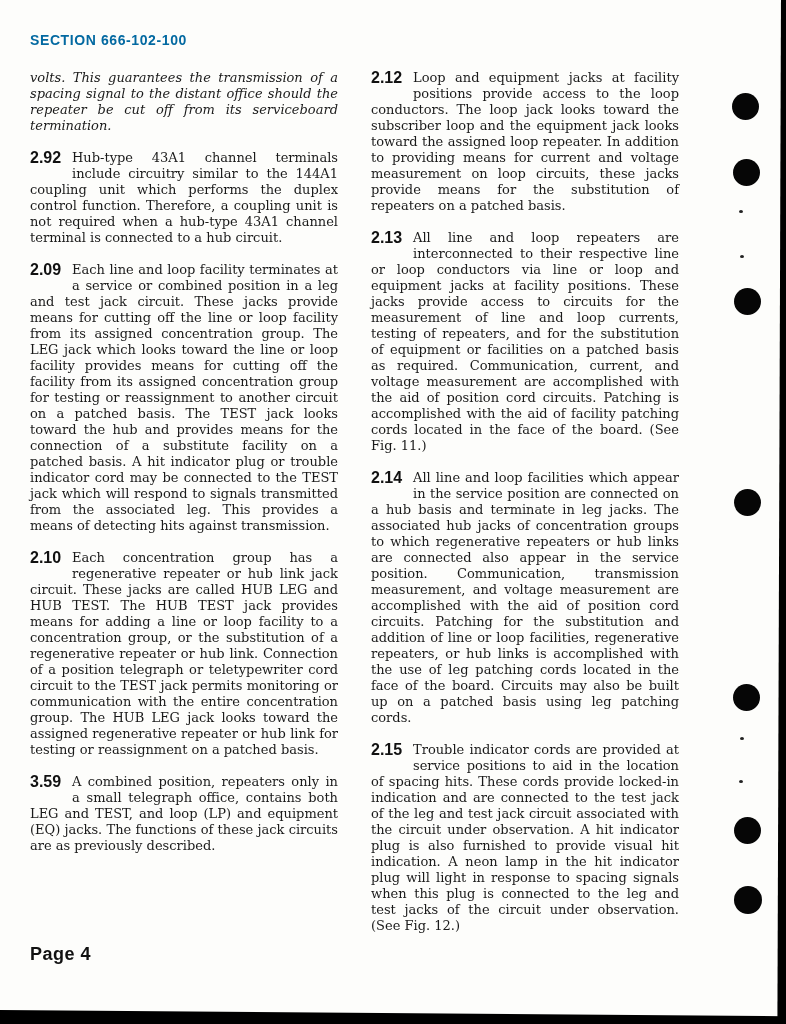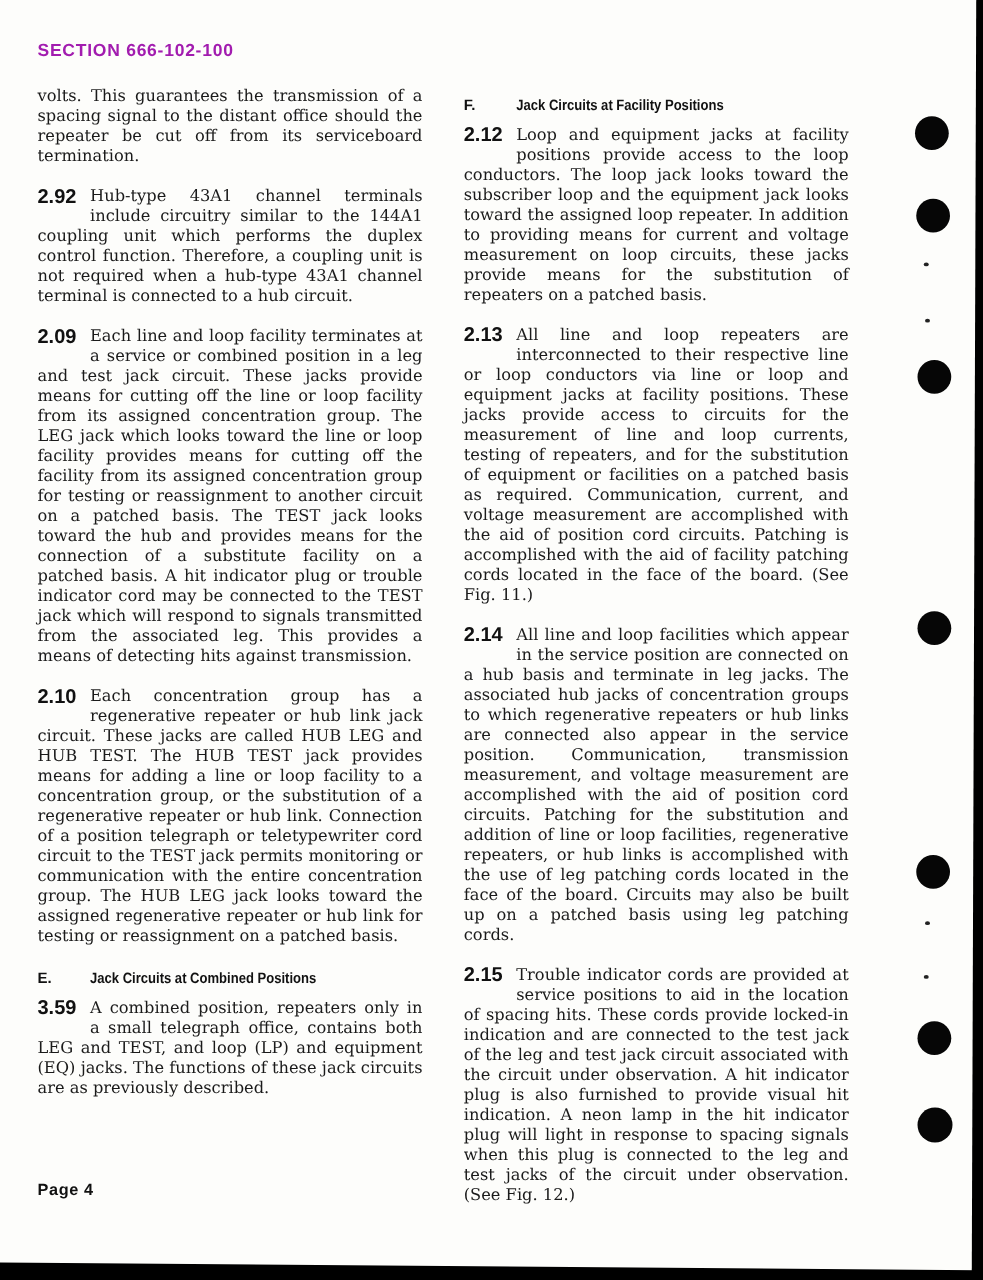--- a/index.html
+++ b/index.html
@@ -12,32 +12,32 @@
     position: absolute; inset: 0;
     width: 786px; height: 1024px;
     background: #fdfdfb;
     color: #171717;
     font-family: "DejaVu Serif", serif;
   }
   .doc-header {
     position: absolute; left: 30px; top: 32px;
     font-family: "Liberation Sans", sans-serif;
     font-weight: 700; font-size: 14px; letter-spacing: 0.6px;
-    color: #a21caf;
+    color: #0369a1;
   }
   .col {
     position: absolute; top: 70px; width: 308px;
     font-size: 13px; line-height: 16px;
     text-align: justify;
     color: #1a1a1a;
   }
   .col-left  { left: 30px; }
   .col-right { left: 371px; }
 
-  .cont { margin: 0 0 16px; }
+  .cont { margin: 0 0 16px; font-style: italic; }
 
   .para { position: relative; margin: 0 0 16px; }
   .pnum {
     position: absolute; left: 0; top: 0;
     font-family: "Liberation Sans", sans-serif;
     font-weight: 700; font-size: 16px; line-height: 16px;
     color: #111;
   }
   .lead-float { float: left; width: 42px; height: 32px; }
 
@@ -47,21 +47,21 @@
     font-weight: 700; font-size: 12px; line-height: 16px;
     text-align: left; white-space: nowrap;
     color: #111;
   }
   .hletter { display: inline-block; width: 42px; }
   .htitle  { display: inline-block; transform: scaleX(0.87); transform-origin: left center; letter-spacing: 0; }
 
   .doc-footer {
     position: absolute; left: 30px; top: 944px;
     font-family: "Liberation Sans", sans-serif;
-    font-weight: 700; font-size: 13px; letter-spacing: 0.5px;
+    font-weight: 700; font-size: 18px; letter-spacing: 0.5px;
     color: #111;
   }
 
   .dot {
     position: absolute; width: 27px; height: 27px;
     border-radius: 50%; background: #060606;
   }
   .speck {
     position: absolute; width: 4px; height: 3px;
     border-radius: 50%; background: #222;
@@ -94,35 +94,29 @@
 
 
     <div class="para">
       <span class="pnum">2.09</span><span class="lead-float"></span><span class="ptext">Each line and loop facility terminates at a service or combined position in a leg and test jack circuit. These jacks provide means for cutting off the line or loop facility from its assigned concentration group. The LEG jack which looks toward the line or loop facility provides means for cutting off the facility from its assigned concentration group for testing or reassignment to another circuit on a patched basis. The TEST jack looks toward the hub and provides means for the connection of a substitute facility on a patched basis. A hit indicator plug or trouble indicator cord may be connected to the TEST jack which will respond to signals transmitted from the associated leg. This provides a means of detecting hits against transmission.</span>
     </div>
 
     <div class="para">
       <span class="pnum">2.10</span><span class="lead-float"></span><span class="ptext">Each concentration group has a regenerative repeater or hub link jack circuit. These jacks are called HUB LEG and HUB TEST. The HUB TEST jack provides means for adding a line or loop facility to a concentration group, or the substitution of a regenerative repeater or hub link. Connection of a position telegraph or teletypewriter cord circuit to the TEST jack permits monitoring or communication with the entire concentration group. The HUB LEG jack looks toward the assigned regenerative repeater or hub link for testing or reassignment on a patched basis.</span>
     </div>
 
-    <div class="heading">
-      <span class="hletter">E.</span><span class="htitle">Jack Circuits at Combined Positions</span>
-    </div>
 
     <div class="para">
       <span class="pnum">3.59</span><span class="lead-float"></span><span class="ptext">A combined position, repeaters only in a small telegraph office, contains both LEG and TEST, and loop (LP) and equipment (EQ) jacks. The functions of these jack circuits are as previously described.</span>
     </div>
 
   </div>
 
   <div class="col col-right">
 
-    <div class="heading">
-      <span class="hletter">F.</span><span class="htitle">Jack Circuits at Facility Positions</span>
-    </div>
 
     <div class="para">
       <span class="pnum">2.12</span><span class="lead-float"></span><span class="ptext">Loop and equipment jacks at facility positions provide access to the loop conductors. The loop jack looks toward the subscriber loop and the equipment jack looks toward the assigned loop repeater. In addition to providing means for current and voltage measurement on loop circuits, these jacks provide means for the substitution of repeaters on a patched basis.</span>
     </div>
 
 
     <div class="para">
       <span class="pnum">2.13</span><span class="lead-float"></span><span class="ptext">All line and loop repeaters are interconnected to their respective line or loop conductors via line or loop and equipment jacks at facility positions. These jacks provide access to circuits for the measurement of line and loop currents, testing of repeaters, and for the substitution of equipment or facilities on a patched basis as required. Communication, current, and voltage measurement are accomplished with the aid of position cord circuits. Patching is accomplished with the aid of facility patching cords located in the face of the board. (See Fig. 11.)</span>
     </div>
 

